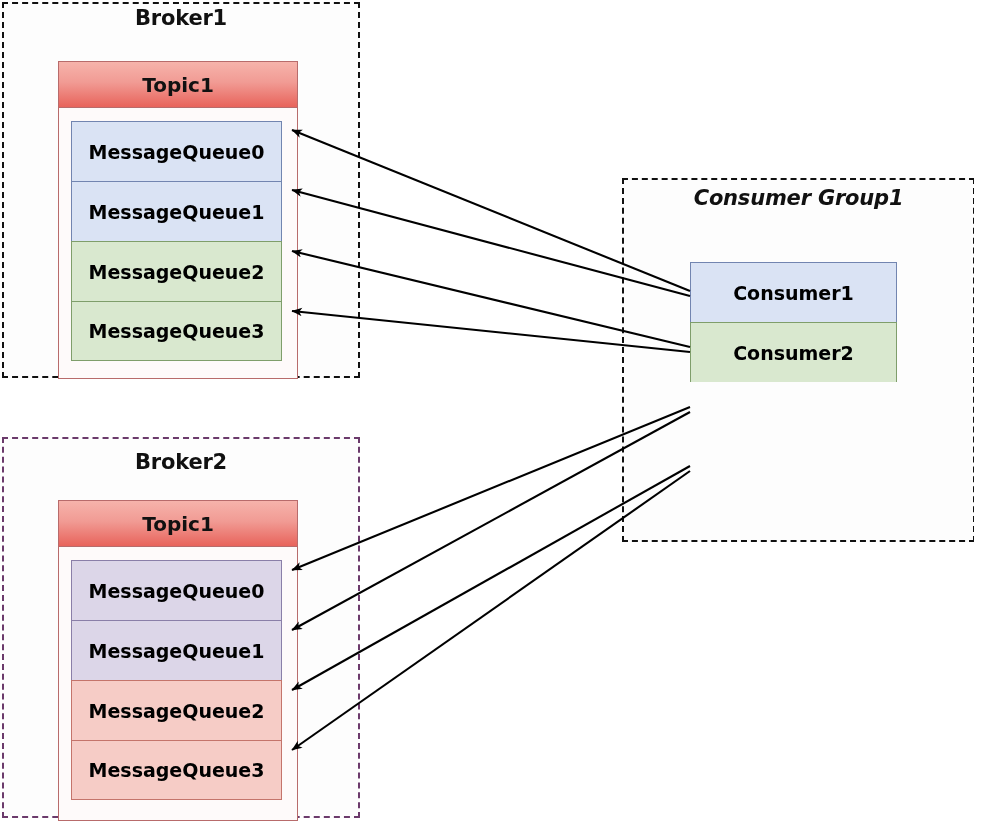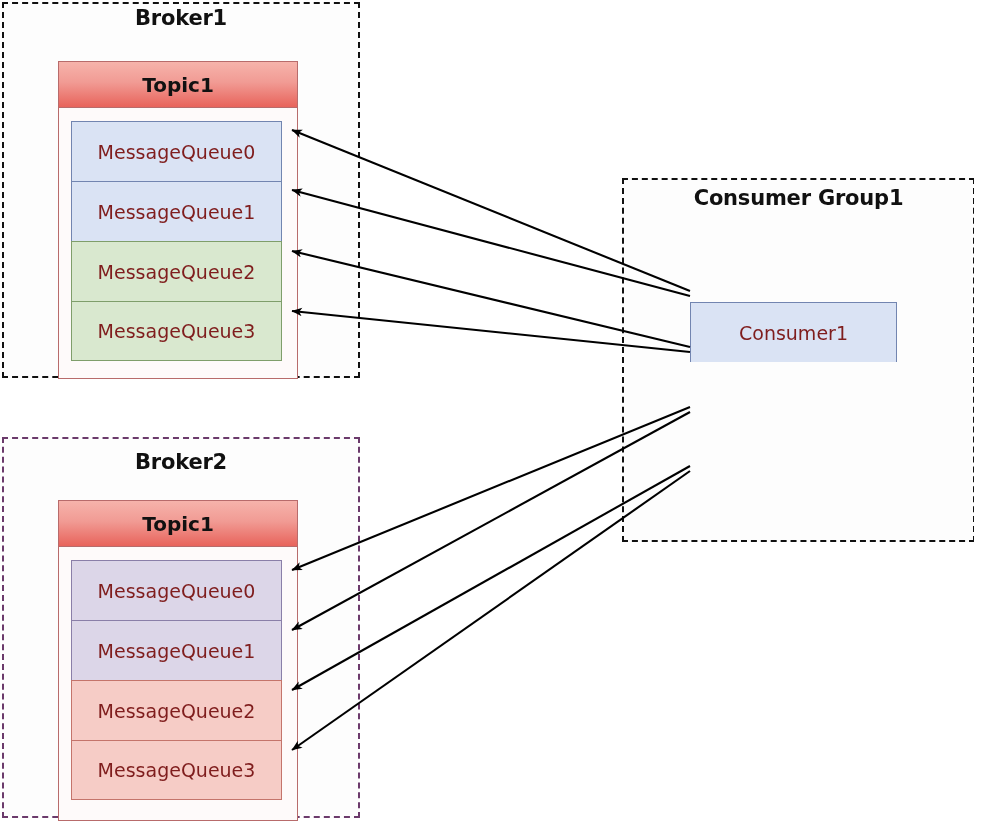--- a/index.html
+++ b/index.html
@@ -38,21 +38,21 @@
     position: absolute;
     width: 100%;
     text-align: center;
     font-size: 21px;
     font-weight: bold;
     color: #111111;
     letter-spacing: -0.2px;
   }
   .group-title.b1 { top: 2px; left: 0; }
   .group-title.b2 { top: 11px; left: 0; }
-  .group-title.cg { top: 6px; left: 0; }
+  .group-title.cg { top: 6px; left: 0; font-style: italic; }
 
   .topic-box {
     position: absolute;
     box-sizing: border-box;
     border: 1px solid #b86b6b;
     background: #fefafa;
     margin-top: 20px;
   }
   .topic-box.t1 { left: 58px; top: 41px; width: 240px; height: 318px; }
   .topic-box.t2 { left: 58px; top: 480px; width: 240px; height: 321px; }
@@ -80,41 +80,42 @@
     width: 211px;
   }
 
   .qrow, .crow {
     box-sizing: border-box;
     height: 60px;
     display: flex;
     align-items: center;
     justify-content: center;
     font-size: 19px;
-    color: #7f1d1d;
+    color: #000000;
     border-left-width: 1px;
     border-right-width: 1px;
     border-top-width: 1px;
     border-bottom-width: 0;
     border-style: solid;
+    font-weight: bold;
   }
   .qrow.last, .crow.last { border-bottom-width: 1px; }
 
   .fill-blue   { background: #dae3f4; border-color: #7285b0; }
   .fill-green  { background: #d9e8cf; border-color: #7f9e6b; }
   .fill-purple { background: #dcd6e8; border-color: #8a7fa8; }
   .fill-red    { background: #f6ccc6; border-color: #c4746b; }
 
   .consumer-stack {
     position: absolute;
     left: 690px;
     top: 262px;
     width: 207px;
   }
-  .crow { font-size: 19px; margin-top: 40px; }
+  .crow { font-size: 19px; }
 
   #arrows {
     position: absolute;
     left: 0; top: 0;
     width: 982px; height: 822px;
     pointer-events: none;
   }
 </style>
 </head>
 <body>
@@ -148,20 +149,21 @@
       <div class="qrow fill-red last">MessageQueue3</div>
     </div>
   </div>
 
   <div class="group-box consumergroup">
     <div class="group-title cg">Consumer Group1</div>
   </div>
 
   <div class="consumer-stack">
     <div class="crow fill-blue">Consumer1</div>
+    <div class="crow fill-green">Consumer2</div>
   </div>
 
   <svg id="arrows" viewBox="0 0 982 822">
     <defs>
       <marker id="ah" markerWidth="12" markerHeight="12" refX="10.5" refY="4.2" orient="auto" markerUnits="userSpaceOnUse">
         <path d="M11,4.2 L0.5,0 L3.2,4.2 L0.5,8.4 Z" fill="#000000"></path>
       </marker>
     </defs>
     <g stroke="#000000" stroke-width="2.1" fill="none" marker-end="url(#ah)">
 

